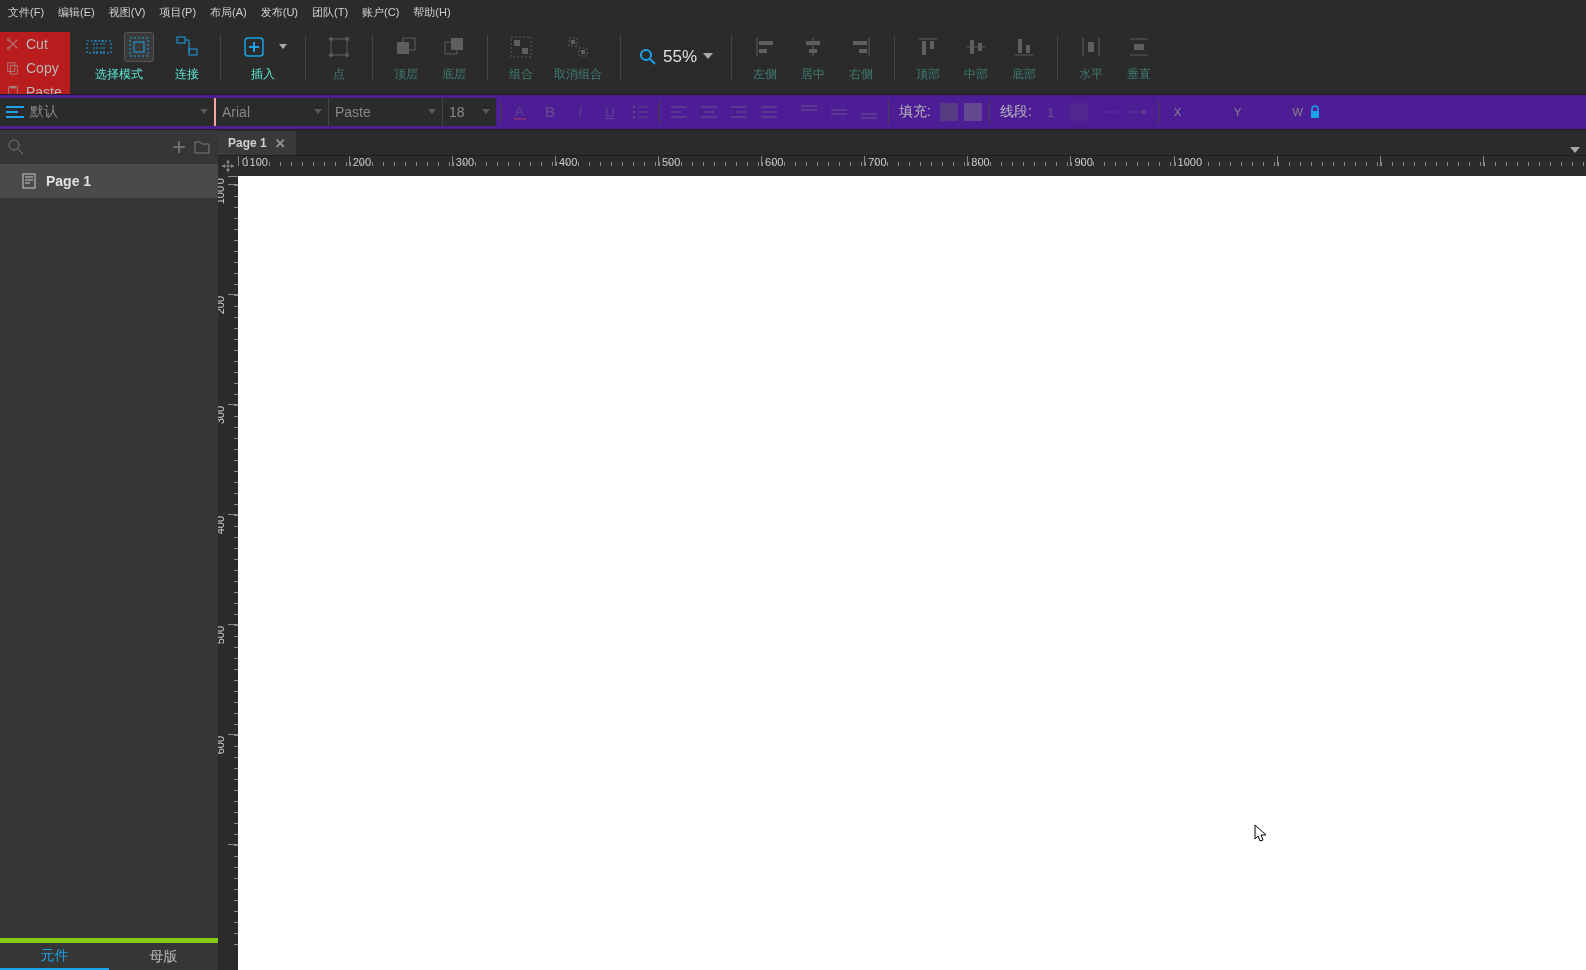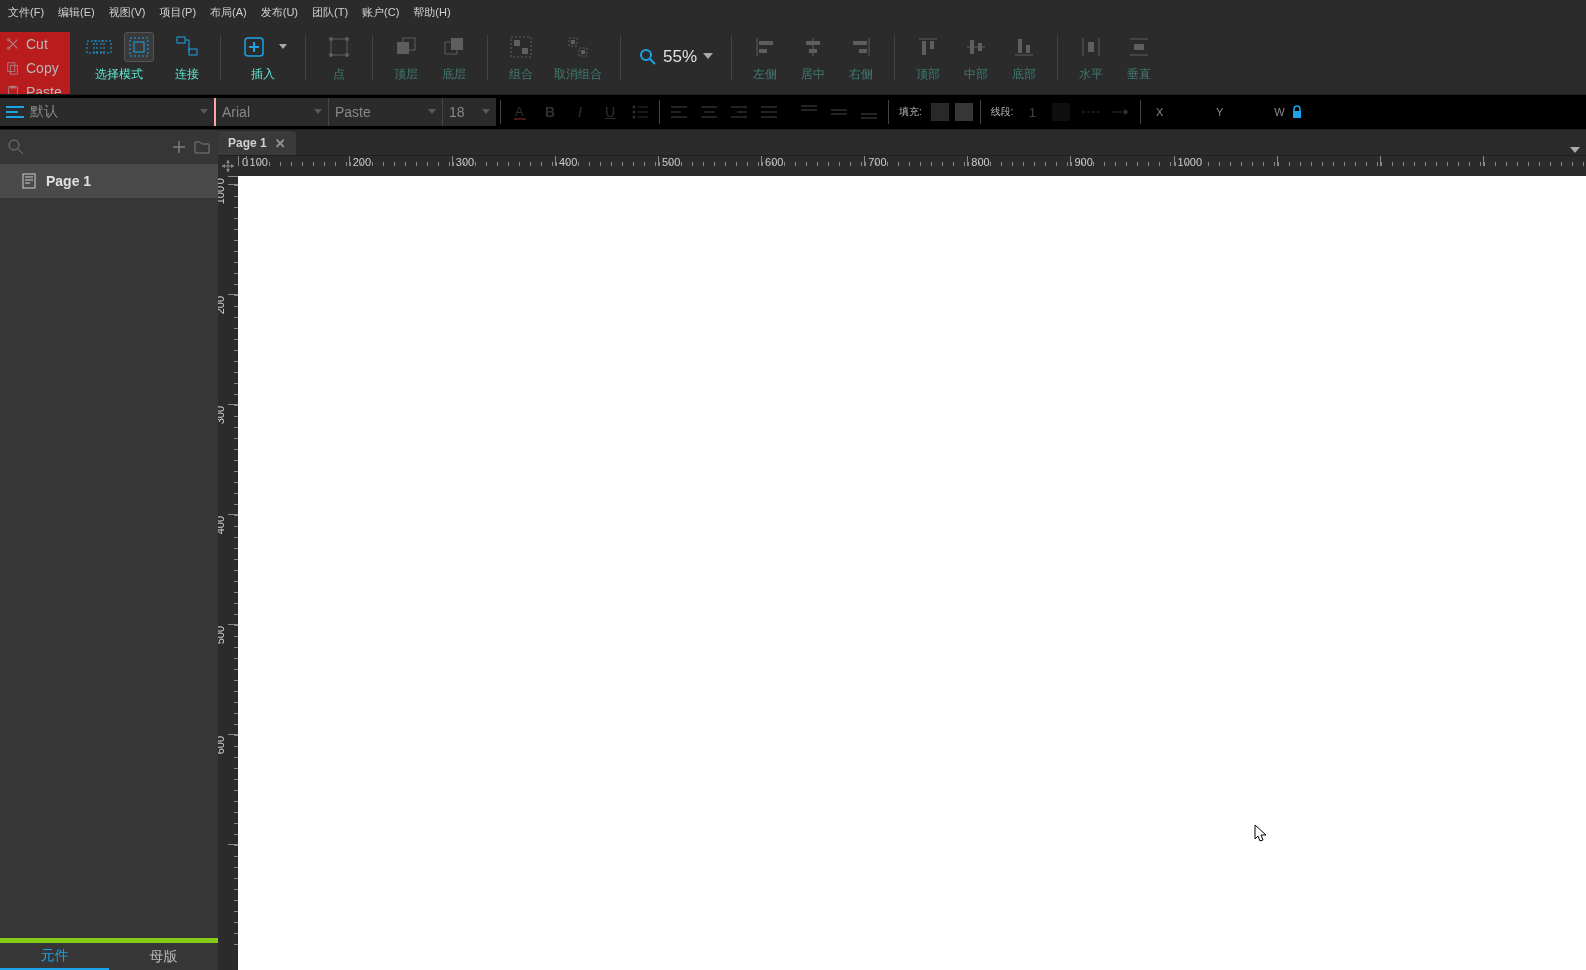--- a/index.html
+++ b/index.html
@@ -12,30 +12,30 @@
   .toolbar1{position:absolute;top:24px;left:70px;right:0;height:66px;background:#2b2b2b;display:flex;align-items:center;padding-left:14px;gap:18px}
   .tgrp{display:flex;flex-direction:column;align-items:center;gap:4px}
   .tgrp.disabled{opacity:.4}
   .trow{display:flex;gap:10px;align-items:center}
   .ticon{width:30px;height:30px;display:flex;align-items:center;justify-content:center;border-radius:3px}
   .ticon.sel{background:#3a3a3a;border:1px solid #555}
   .tlabel{font-size:12px;color:#5eead4}
   .vdiv{width:1px;height:45px;background:#444}
   .zoom{display:flex;align-items:center;gap:6px}
   .zoom .zval{color:#e0e0e0;font-size:17px}
-  .toolbar2{position:absolute;top:94px;left:0;right:0;height:36px;background:#000000;display:flex;align-items:center;border-top:1px solid #1e1e1e;border-bottom:1px solid #1e1e1e}
+  .toolbar2{position:absolute;top:94px;left:0;right:0;height:36px;background:#4c1d95;display:flex;align-items:center;border-top:1px solid #1e1e1e;border-bottom:1px solid #1e1e1e}
   .sel2{display:flex;align-items:center;height:28px;background:#2b2b2b;padding:0 6px;gap:6px;color:#888}
   .sel2.w1{width:214px}
   .sel2.w2{width:114px;border-left:2px solid #fca5a5}
   .sel2.w3{width:114px;border-left:1px solid #444}
   .sel2.w4{width:54px;border-left:1px solid #444}
   .sel2 .dd{margin-left:auto;opacity:.5}
   .ibtn{width:30px;height:28px;display:flex;align-items:center;justify-content:center;opacity:.35}
   .grpsep{width:1px;height:24px;background:#444;margin:0 4px}
-  .lbl{color:#b8b8b8;font-size:10px;margin:0 6px}
+  .lbl{color:#b8b8b8;font-size:14px;margin:0 6px}
   .swatch{width:18px;height:18px;background:#666;margin:0 3px;opacity:.4}
   .numin{width:26px;color:#888;background:transparent;border:none;text-align:center;opacity:.5}
   .xywh{display:flex;align-items:center;gap:4px;margin-left:8px}
   .xywh .ch{font-size:11px;color:#888;width:14px;text-align:center}
   .xywh .bx{width:38px;height:20px}
   .tabbar{position:absolute;top:130px;left:218px;right:0;height:26px;background:#2b2b2b;display:flex;align-items:flex-end;border-bottom:1px solid #1e1e1e}
   .ptab{display:flex;align-items:center;height:24px;background:#3a3a3a;padding:0 10px;gap:8px;border-radius:3px 3px 0 0}
   .ptab span{font-size:12px;font-weight:bold;color:#d0d0d0}
   .ptab .cx{cursor:pointer;opacity:.6;font-size:13px}
   .leftpanel{position:absolute;top:130px;left:0;width:218px;bottom:0;background:#363636;display:flex;flex-direction:column}

